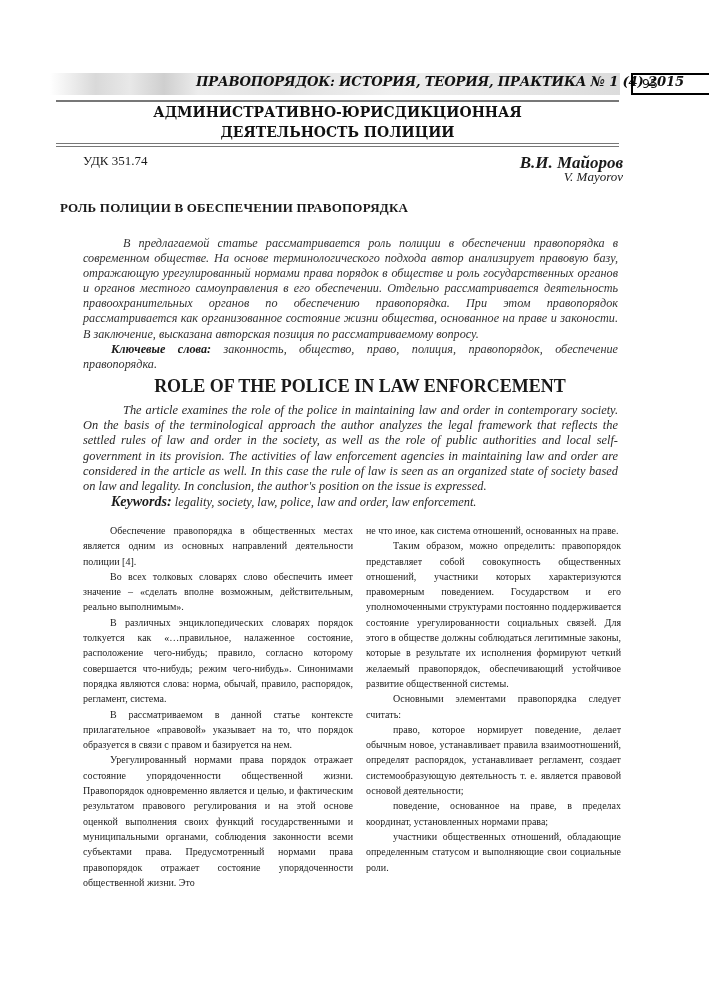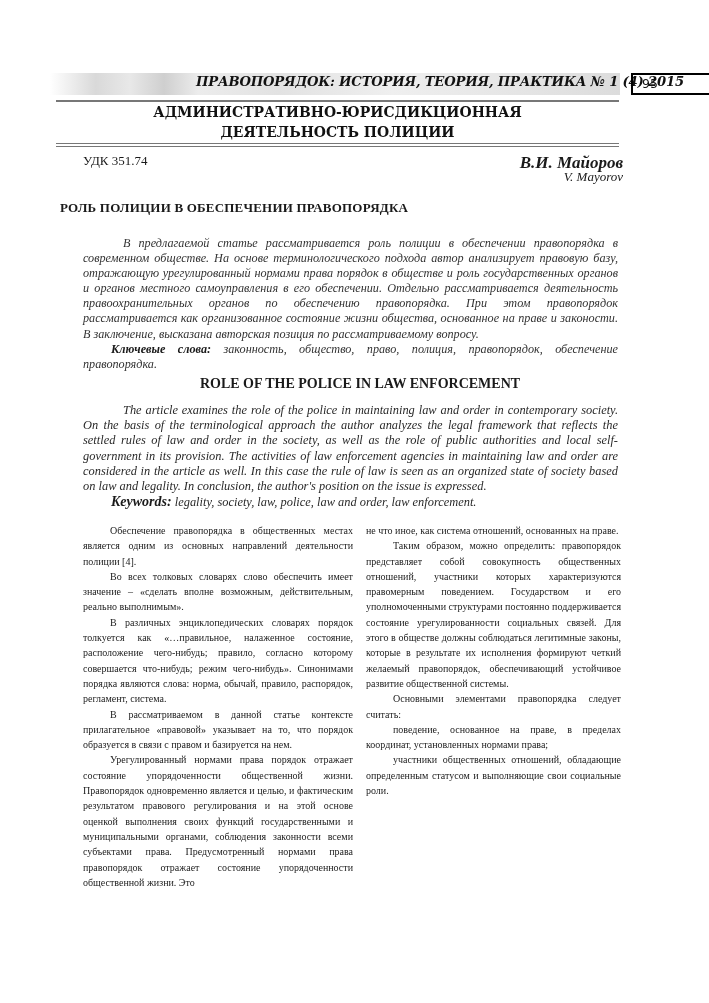--- a/index.html
+++ b/index.html
@@ -45,21 +45,21 @@
       position: absolute; left: 83px; width: 535px; font-style: italic; text-align: justify;
       font-size: 12.2px; line-height: 15.1px; color: #333;
     }
     .abstract p { margin: 0; text-indent: 40px; }
     .abstract-ru { top: 236px; }
     .abstract-ru .kw-p { text-indent: 28px; }
     .kw-label { font-weight: bold; color: #1a1a1a; }
 
     .title-en {
       position: absolute; left: 60px; top: 376px; width: 600px; text-align: center;
-      font-weight: bold; font-size: 14px;
+      font-weight: bold; font-size: 18px;
     }
     .abstract-en { top: 403px; font-size: 12.4px; line-height: 15.2px; color: #2a2a2a; }
     .abstract-en .kw-p { text-indent: 28px; }
     .abstract-en .kw-label { font-size: 14px; }
 
     .col {
       position: absolute; top: 523px; width: 270px; font-size: 10px; line-height: 15.3px;
       text-align: justify; color: #222;
     }
     .col p { margin: 0; text-indent: 27px; }
@@ -106,15 +106,16 @@
   <p>Во всех толковых словарях слово обеспечить имеет значение – «сделать вполне возможным, действительным, реально выполнимым».</p>
   <p>В различных энциклопедических словарях порядок толкуется как «…правильное, налаженное состояние, расположение чего-нибудь; правило, согласно которому совершается что-нибудь; режим чего-нибудь». Синонимами порядка являются слова: норма, обычай, правило, распорядок, регламент, система.</p>
   <p>В рассматриваемом в данной статье контексте прилагательное «правовой» указывает на то, что порядок образуется в связи с правом и базируется на нем.</p>
   <p>Урегулированный нормами права порядок отражает состояние упорядоченности общественной жизни. Правопорядок одновременно является и целью, и фактическим результатом правового регулирования и на этой основе оценкой выполнения своих функций государственными и муниципальными органами, соблюдения законности всеми субъектами права. Предусмотренный нормами права правопорядок отражает состояние упорядоченности общественной жизни. Это</p>
 </div>
 
 <div class="col col-right">
   <p class="cont">не что иное, как система отношений, основанных на праве.</p>
   <p>Таким образом, можно определить: правопорядок представляет собой совокупность общественных отношений, участники которых характеризуются правомерным поведением. Государством и его уполномоченными структурами постоянно поддерживается состояние урегулированности социальных связей. Для этого в обществе должны соблюдаться легитимные законы, которые в результате их исполнения формируют четкий желаемый правопорядок, обеспечивающий устойчивое развитие общественной системы.</p>
   <p>Основными элементами правопорядка следует считать:</p>
+  <p>право, которое нормирует поведение, делает обычным новое, устанавливает правила взаимоотношений, определят распорядок, устанавливает регламент, создает системообразующую деятельность т. е. является правовой основой деятельности;</p>
   <p>поведение, основанное на праве, в пределах координат, установленных нормами права;</p>
   <p>участники общественных отношений, обладающие определенным статусом и выполняющие свои социальные роли.</p>
 </div>
 
 </body></html>

